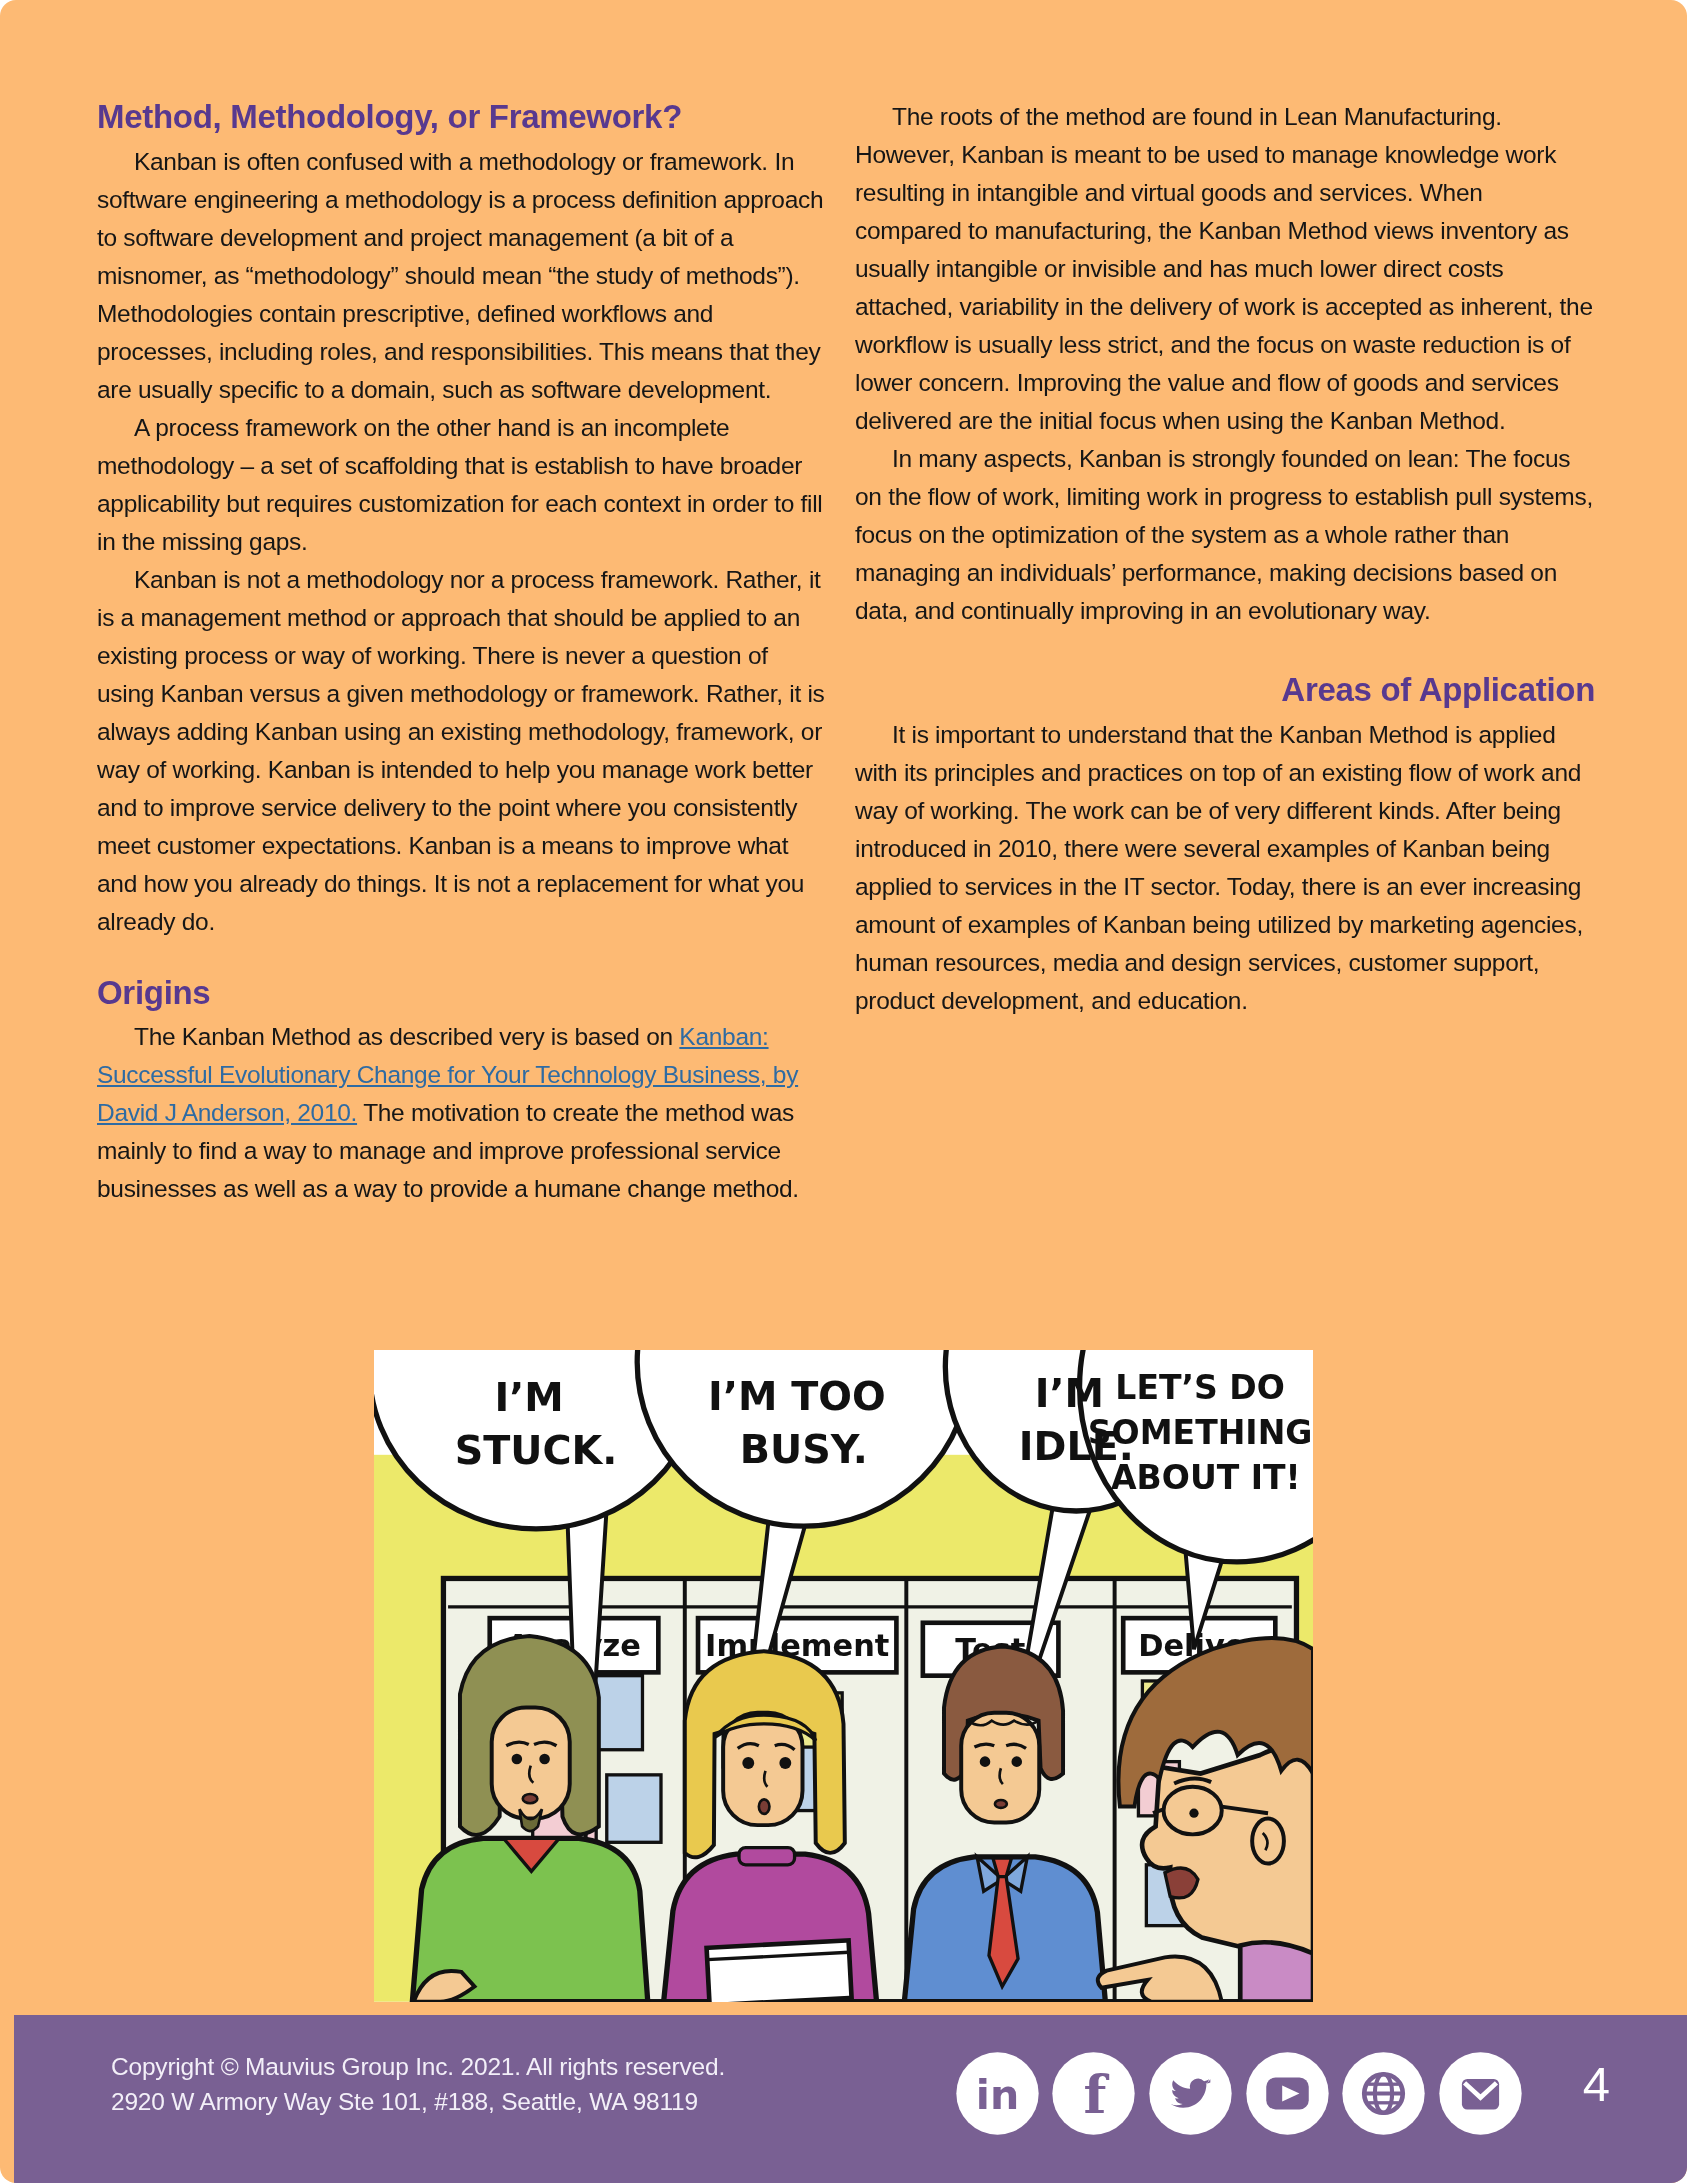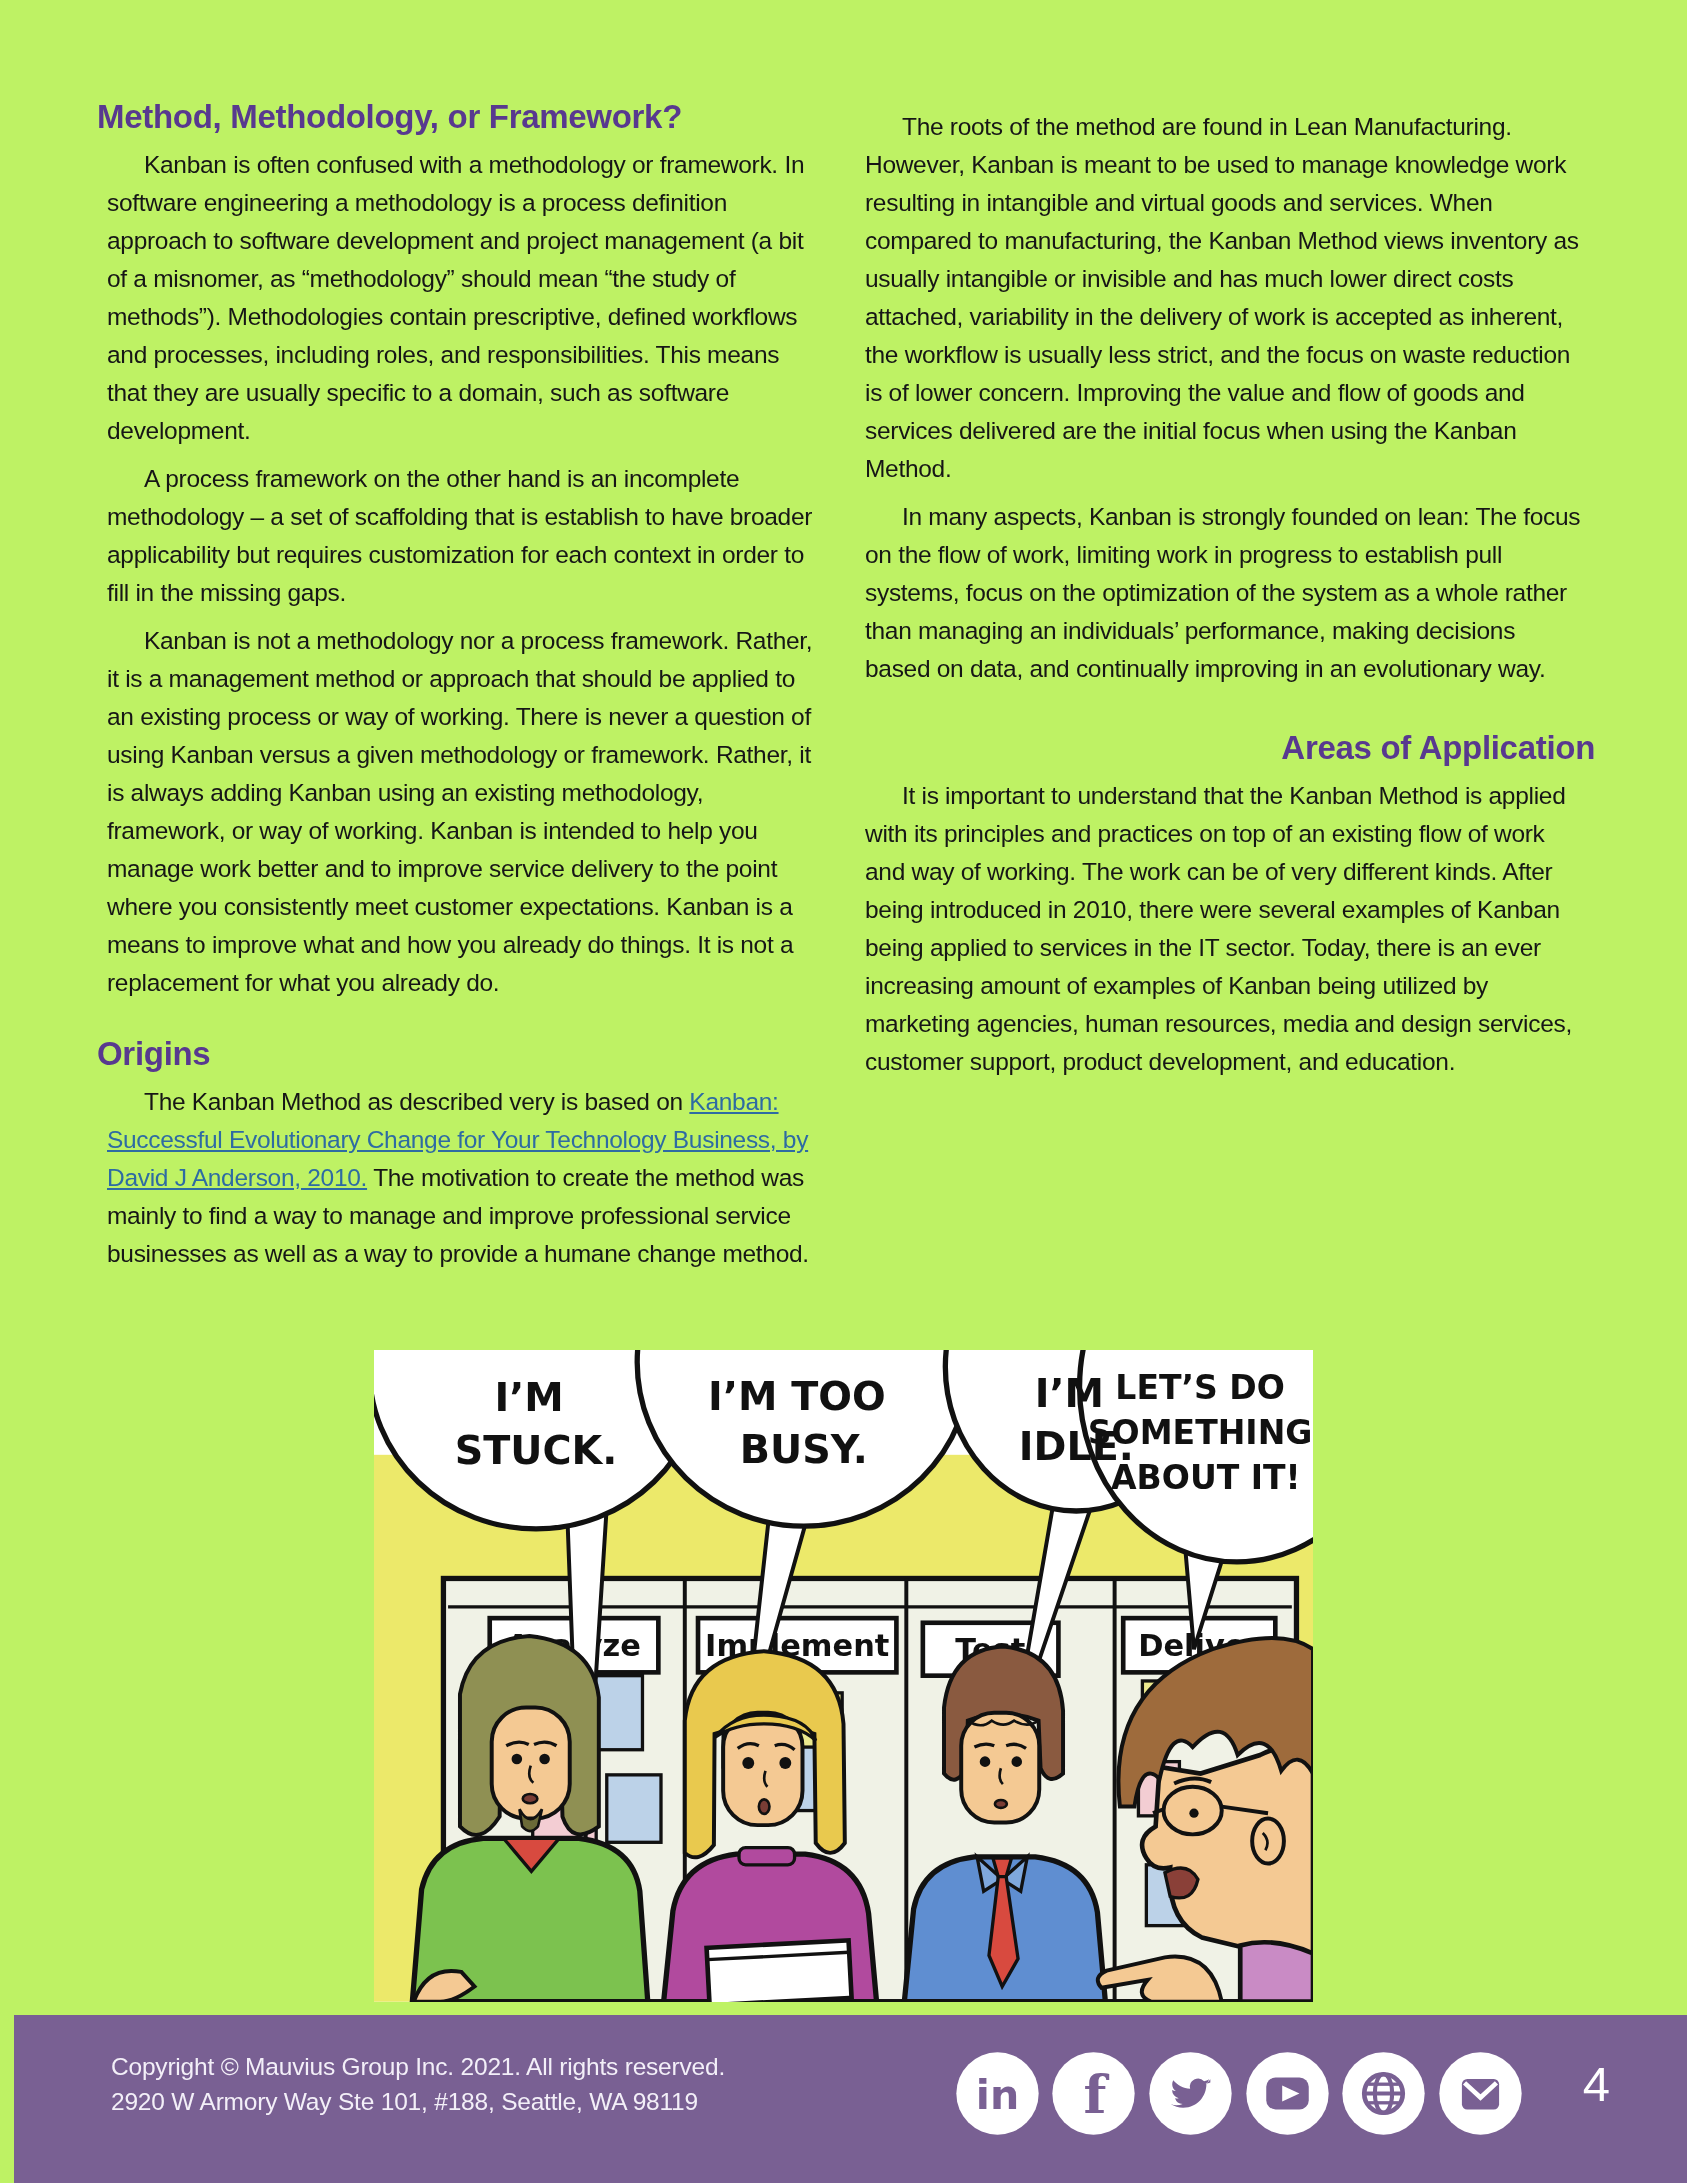--- a/index.html
+++ b/index.html
@@ -1,24 +1,24 @@
 <!DOCTYPE html>
 <html style="font-size:10.6px"><head>
 <meta charset="utf-8">
 <style>
   html,body{margin:0;padding:0;background:#ffffff;}
-  #page{position:relative;width:1687px;height:2183px;background:#bef264;overflow:hidden;
-        font-family:"Liberation Sans",sans-serif;color:#161616;}
+  #page{position:relative;width:1687px;height:2183px;background:#fdba74;overflow:hidden;
+        font-family:"Liberation Sans",sans-serif;color:#161616;border-radius:16px;}
   .col{position:absolute;font-size:24.5px;line-height:38px;letter-spacing:-0.3px;text-align:left;}
   #col-left{left:97px;top:98px;width:728px;}
   #col-right{left:855px;top:98px;width:740px;}
   .heading{font-weight:bold;font-size:33px;line-height:38px;color:#58398f;margin:0 0 6.6px 0;letter-spacing:-0.3px;}
   .heading.mt-origins{margin-top:33px;}
   .heading.mt-areas{margin-top:41px;text-align:right;}
-  .para{margin:10px;text-indent:37px;}
+  .para{margin:0;text-indent:37px;}
   .link{color:#2e6ba3;text-decoration:underline;cursor:pointer;}
   #comic{position:absolute;left:374px;top:1350px;width:939px;height:652px;}
   .bubble-text{font-family:"DejaVu Sans",sans-serif;font-weight:bold;fill:#111;}
   .board-label{font-family:"DejaVu Sans",sans-serif;font-weight:bold;fill:#111;font-size:46px;}
   #footer{position:absolute;left:14px;top:2015px;width:1687px;height:168px;background:#796093;}
   .footer-text{position:absolute;left:97px;top:34px;color:#f3eff8;font-size:24.5px;line-height:35px;letter-spacing:-0.2px;}
   .social-icon{position:absolute;top:36px;width:85px;height:85px;cursor:pointer;}
   .page-num{position:absolute;left:1556px;top:41px;width:53px;text-align:center;color:#ffffff;font-size:49px;}
 </style>
 </head>

